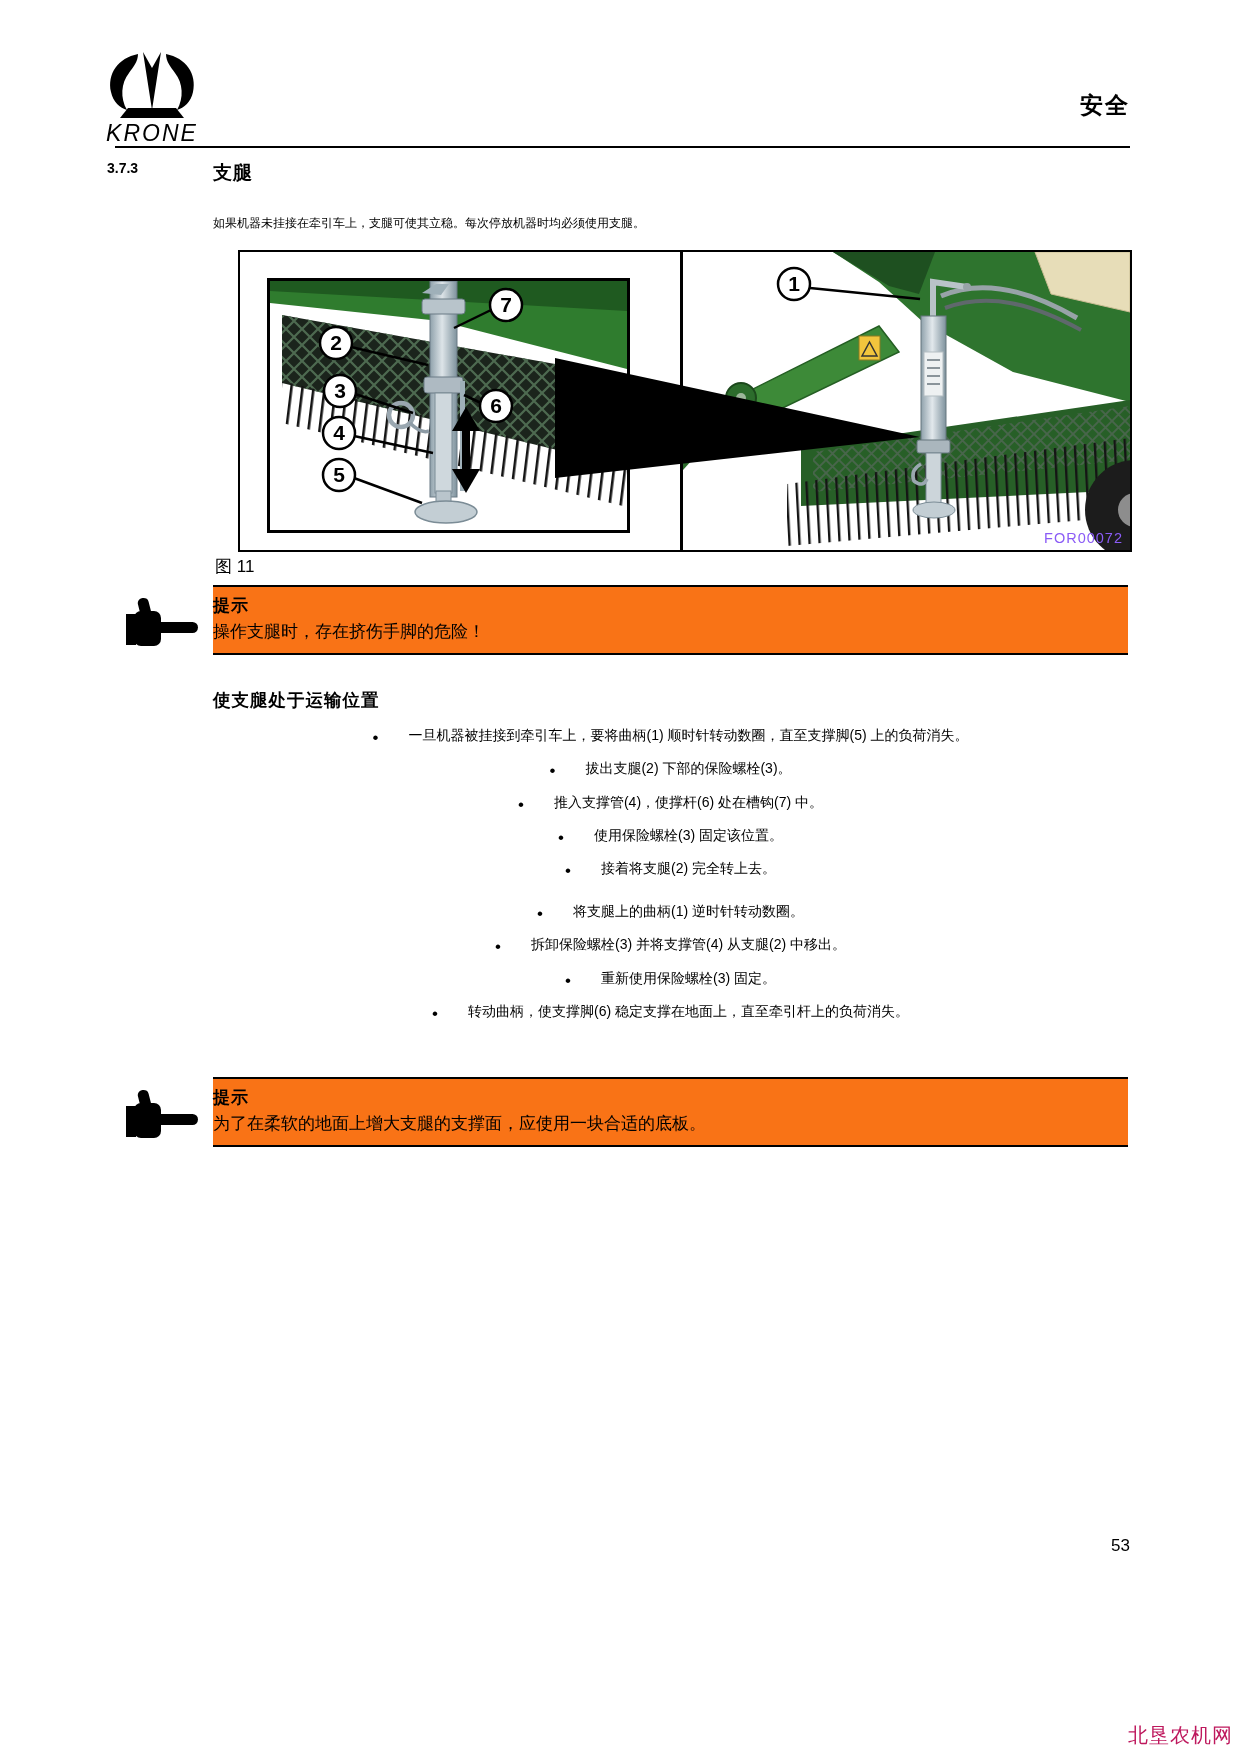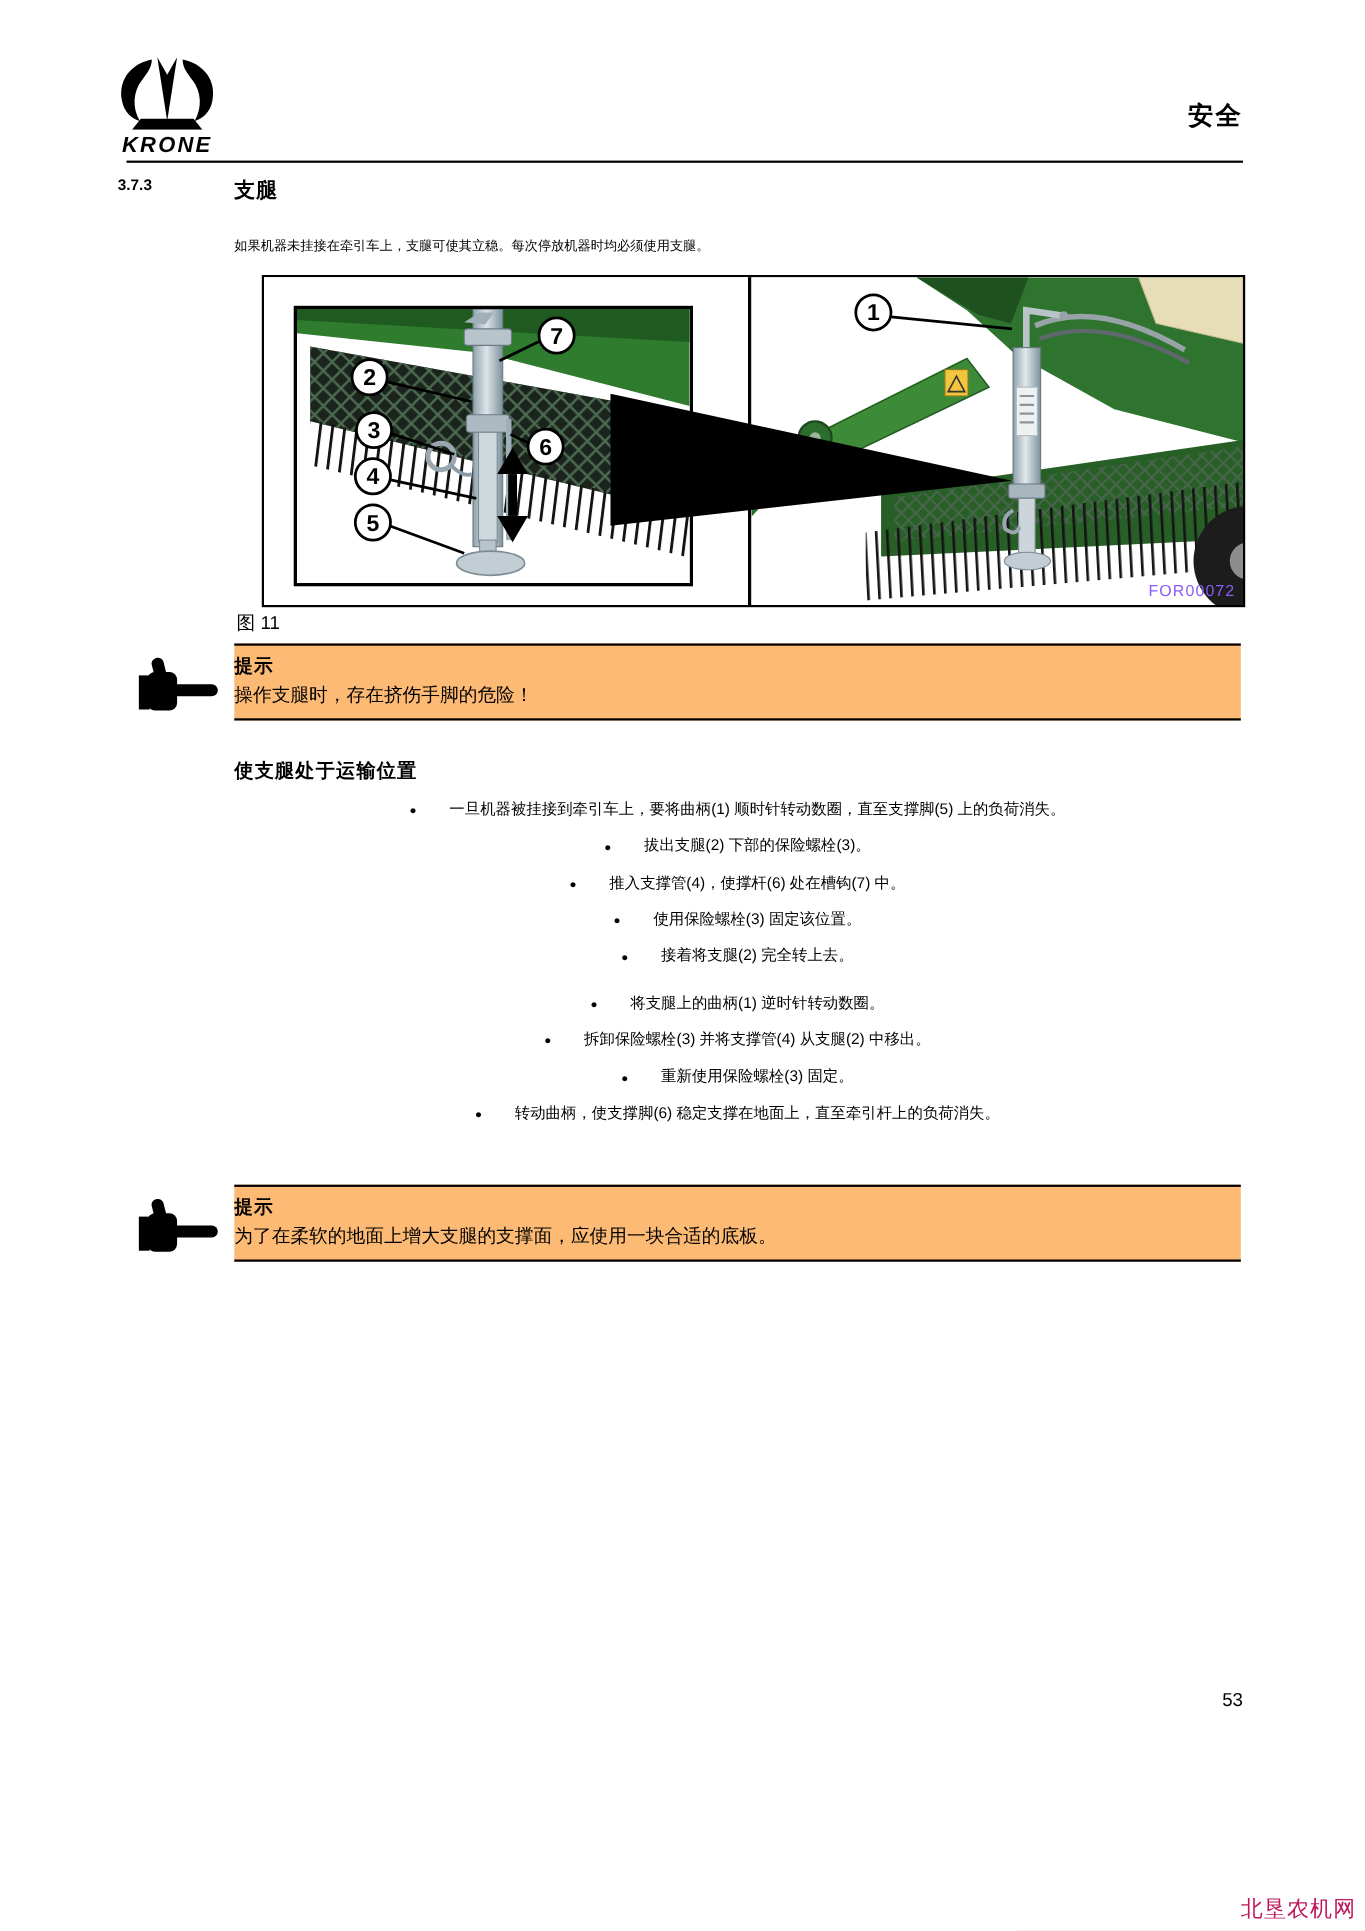--- a/index.html
+++ b/index.html
@@ -4,21 +4,21 @@
 <style>
   html,body{margin:0;padding:0;background:#e9e9e9;}
   .page{
     position:relative;width:1241px;height:1755px;margin:0 auto;background:#fff;
     font-family:"Liberation Sans","DejaVu Sans",sans-serif;color:#000;overflow:hidden;
   }
   .abs{position:absolute;}
 
   
   .logo{left:104px;top:52px;width:96px;text-align:center;}
-  .logo-text{font-size:20px;font-weight:bold;font-style:italic;letter-spacing:2px;margin-top:-2px;}
+  .logo-text{font-size:23px;font-weight:normal;font-style:italic;letter-spacing:2px;margin-top:-2px;}
   .page-topic{top:90px;right:111px;font-size:23px;font-weight:bold;letter-spacing:2px;}
   .header-rule{left:115px;top:146px;width:1015px;height:2px;background:#000;}
 
   
   .section-number{left:107px;top:160px;font-size:14px;font-weight:bold;}
   .section-title{left:213px;top:160px;font-size:19px;font-weight:bold;letter-spacing:1px;}
 
   .intro{left:213px;top:216px;width:915px;font-size:12px;line-height:1.3;}
 
   
@@ -27,21 +27,21 @@
   .fig-divider{position:absolute;left:440px;top:0;width:3px;height:298px;background:#000;}
   .inner-image{position:absolute;left:27px;top:26px;width:357px;height:249px;border:3px solid #000;background:#fff;}
   .fig-right-cell{position:absolute;left:443px;top:0;width:447px;height:298px;overflow:hidden;}
   .zoom-arrow-svg{position:absolute;left:0;top:0;width:890px;height:298px;pointer-events:none;z-index:5;}
   .image-code{position:absolute;right:7px;bottom:4px;font-size:14.5px;color:#8b5cf6;letter-spacing:1px;z-index:6;margin-top:36px;}
   .fig-caption{left:215px;top:555px;font-size:17px;}
 
   svg text.callout-num{font-family:"Liberation Sans","DejaVu Sans",sans-serif;font-weight:bold;font-size:21px;fill:#000;}
 
   
-  .note{left:213px;width:915px;border-top:2px solid #000;border-bottom:2px solid #000;padding:7px 0 10px;background:#fdba74;}
+  .note{left:213px;width:915px;border-top:2px solid #000;border-bottom:2px solid #000;padding:7px 0 10px;background:#f97316;}
   .note-title{font-size:17px;font-weight:bold;letter-spacing:1px;}
   .note-text{font-size:17px;margin-top:4px;line-height:1.3;}
   .note-1{top:585px;}
   .note-2{top:1077px;}
   .hand{width:74px;}
   .hand-1{left:126px;top:597px;}
   .hand-2{left:126px;top:1089px;}
 
   
   .proc{left:213px;width:915px;}

